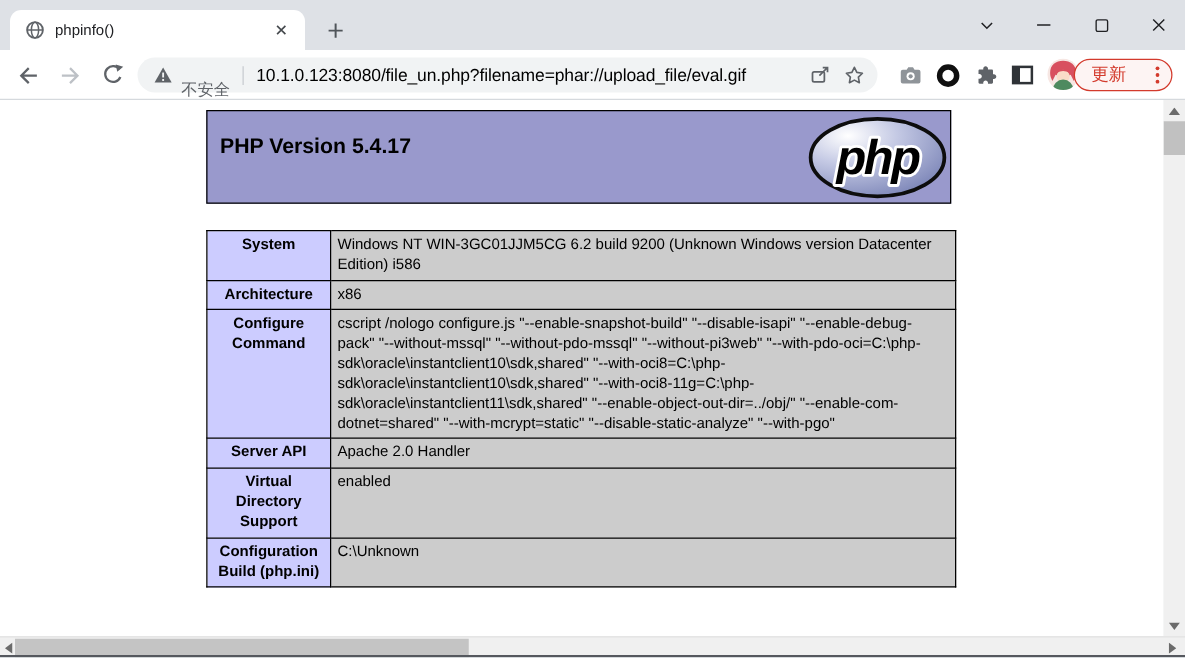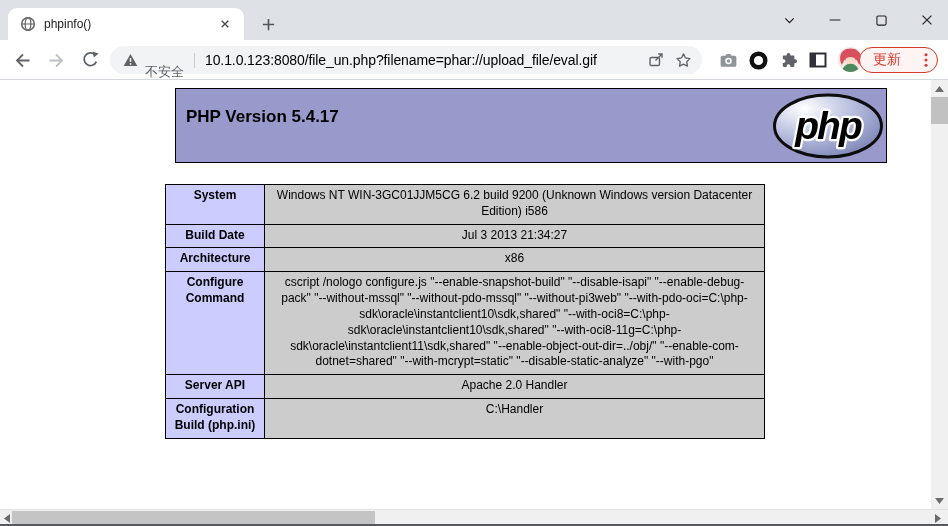--- a/index.html
+++ b/index.html
@@ -27,27 +27,27 @@
   .url-text { flex: 1; font-size: 14px; color: #000000; white-space: nowrap; overflow: hidden; letter-spacing: -0.1px; }
   .omni-icon { margin-left: 10px; }
   .ext-btn { position: absolute; top: 8px; width: 24px; height: 24px; }
   .avatar { position: absolute; left: 838px; top: 7px; width: 25px; height: 25px; border-radius: 50%; overflow: hidden; background: #fbe9e7; }
   .update-pill { position: absolute; left: 859px; top: 7px; width: 79px; height: 26px; border: 1px solid var(--update-accent, #d93025); background: #fdf4f3; border-radius: 13px; display: flex; align-items: center; padding: 0 9px 0 13px; cursor: pointer; }
   .update-label { flex: 1; font-size: 14px; color: var(--update-accent, #d93025); white-space: nowrap; }
 
   
   .content { position: absolute; left: 0; top: 80px; width: 931px; height: 429px; background: #fff; overflow: hidden; }
   .php-wrap { position: absolute; left: 165px; top: 8px; width: 600px; }
-  .php-header { position: relative; width: 712px; height: 75px; background: var(--php-header-bg, #9999cc); border: 1px solid #000; margin-left: 10px; }
+  .php-header { position: relative; width: 596px; height: 75px; background: var(--php-header-bg, #9999cc); border: 1px solid #000; }
   .php-header h1 { font-size: 17px; font-weight: bold; color: #000; padding: 18px 0 0 10px; }
   .php-logo { position: absolute; right: 2px; top: 3px; }
   .php-table { border-collapse: collapse; width: 600px; margin-top: 21px; table-layout: fixed; }
   .php-table td { border: 1px solid #000; font-size: 12px; line-height: 1.32; padding: 3px 5px 4px 5px; vertical-align: top; color: #000; }
   .php-table td.e { background: var(--label-cell-bg, #ccccff); font-weight: bold; width: 99px; text-align: center; }
-  .php-table td.v { background: var(--value-cell-bg, #cccccc); overflow-wrap: break-word; word-break: break-word; text-align: center; }
+  .php-table td.v { background: var(--value-cell-bg, #cccccc); overflow-wrap: break-word; word-break: break-word; }
 
   
   .vscroll { position: absolute; right: 0; top: 80px; width: 17px; height: 429px; background: #f0f0f0; }
   .vthumb { position: absolute; left: 0; top: 17px; width: 17px; height: 27px; background: #c1c1c1; }
   .varrow { position: absolute; left: 0; width: 17px; height: 17px; display: flex; align-items: center; justify-content: center; }
   .hscroll { position: absolute; left: 0; bottom: 0; width: 948px; height: 17px; background: #f0f0f0; border-top: 1px solid #e2e2e2; }
   .hthumb { position: absolute; left: 12px; top: 1px; width: 363px; height: 15px; background: #c4c4c4; }
   .harrow { position: absolute; top: 0; width: 14px; height: 17px; display: flex; align-items: center; justify-content: center; }
   .window::after { content: ""; position: absolute; left: 0; bottom: 0; width: 100%; height: 2px; background: #55585e; }
 </style>
@@ -202,38 +202,38 @@
           <text x="56" y="47" text-anchor="middle" font-family="Liberation Sans, DejaVu Sans, sans-serif" font-size="39" font-weight="bold" font-style="italic" letter-spacing="-2" fill="#000000" stroke="#ffffff" stroke-width="4.5" paint-order="stroke" stroke-linejoin="round">php</text>
         </svg>
       </div>
       <table class="php-table">
         <tbody>
             <tr>
               <td class="e">System</td>
               <td class="v">Windows NT WIN-3GC01JJM5CG 6.2 build 9200 (Unknown Windows version Datacenter Edition) i586</td>
             </tr>
             <tr>
-              <td class="e">Build Date</td>
-              <td class="v">Jul 3 2013 21:34:27</td>
-            </tr>
-            <tr>
               <td class="e">Architecture</td>
               <td class="v">x86</td>
             </tr>
             <tr>
               <td class="e">Configure Command</td>
               <td class="v">cscript /nologo configure.js "--enable-snapshot-build" "--disable-isapi" "--enable-debug-pack" "--without-mssql" "--without-pdo-mssql" "--without-pi3web" "--with-pdo-oci=C:\php-sdk\oracle\instantclient10\sdk,shared" "--with-oci8=C:\php-sdk\oracle\instantclient10\sdk,shared" "--with-oci8-11g=C:\php-sdk\oracle\instantclient11\sdk,shared" "--enable-object-out-dir=../obj/" "--enable-com-dotnet=shared" "--with-mcrypt=static" "--disable-static-analyze" "--with-pgo"</td>
             </tr>
             <tr>
               <td class="e">Server API</td>
               <td class="v">Apache 2.0 Handler</td>
             </tr>
             <tr>
+              <td class="e">Virtual Directory Support</td>
+              <td class="v">enabled</td>
+            </tr>
+            <tr>
               <td class="e">Configuration Build (php.ini)</td>
-              <td class="v">C:\Handler</td>
+              <td class="v">C:\Unknown</td>
             </tr>
           </tbody>
       </table>
     </div>
   </div>
 
   <div class="vscroll">
     <div class="varrow" style="top:0">
       <svg width="9" height="6" viewBox="0 0 9 6">
           <polygon points="4.5,0 9,6 0,6" fill="#6b6b6b"></polygon>

